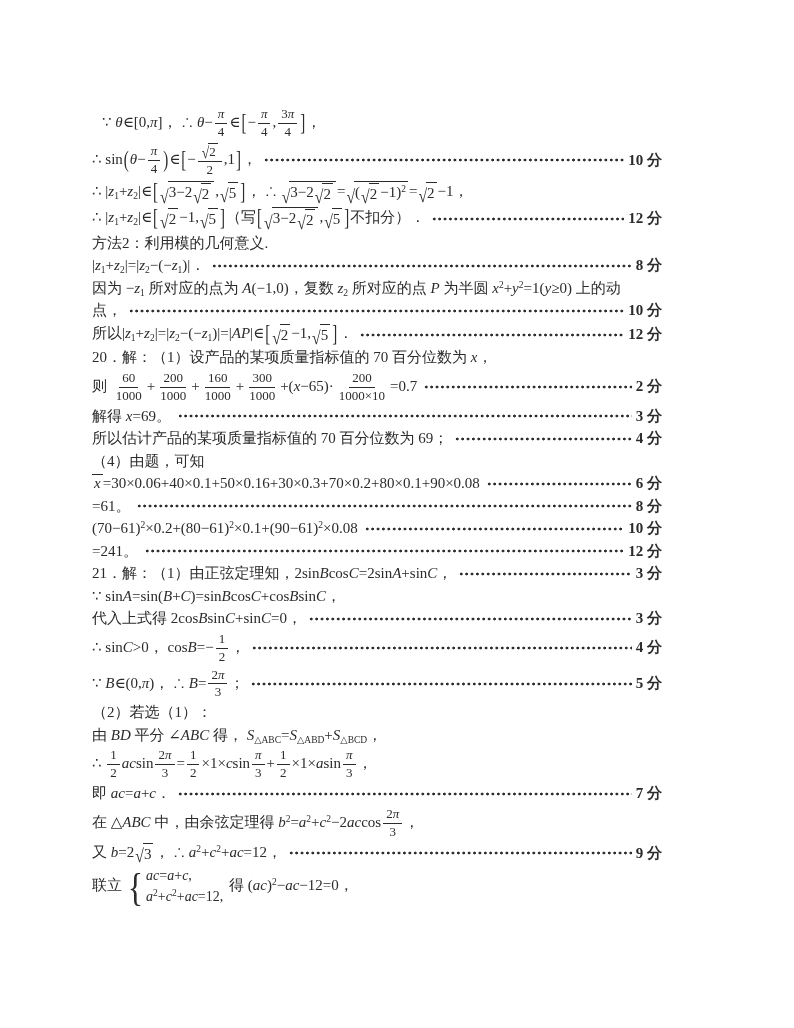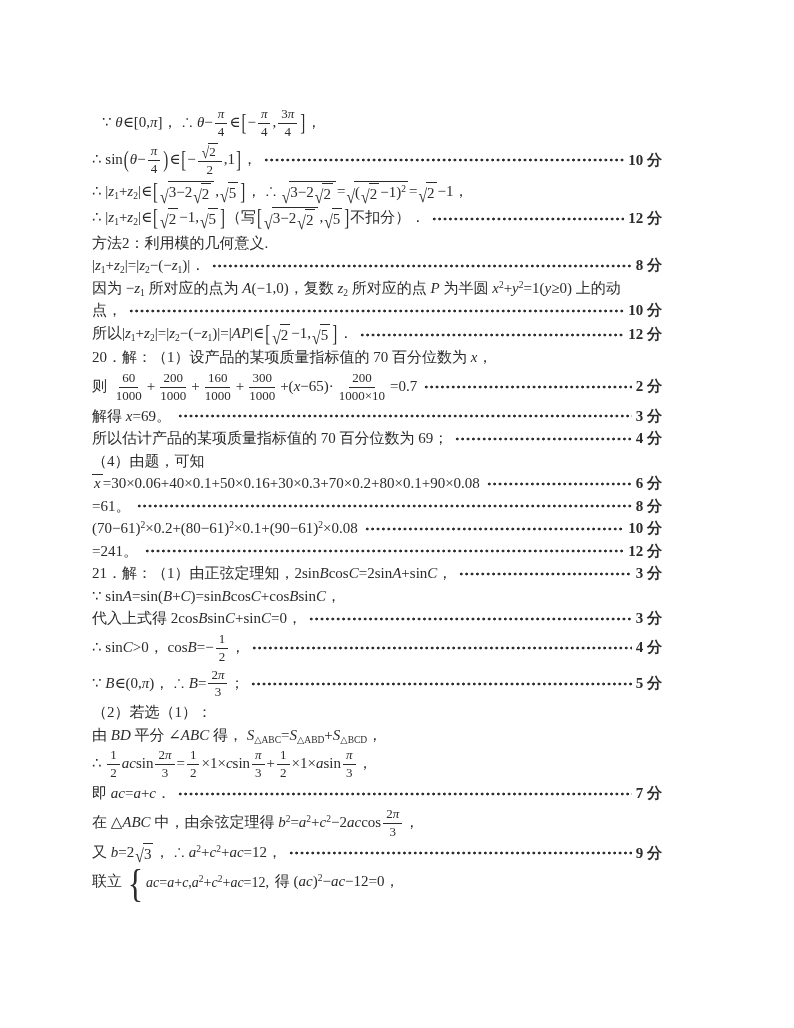--- a/index.html
+++ b/index.html
@@ -18,21 +18,21 @@
   .big{display:inline-block;transform:scaleY(1.55);vertical-align:middle;font-weight:300;padding:0 1px;}
   .frac{display:inline-flex;flex-direction:column;align-items:center;vertical-align:middle;margin:0 2px;font-size:13px;line-height:1.15;}
   .frac .num{padding:0 3px 1px;border-bottom:1.1px solid currentColor;white-space:nowrap;}
   .frac .den{padding:1px 3px 0;white-space:nowrap;}
   .sqrt{display:inline-flex;align-items:flex-end;vertical-align:middle;margin:0 1px;}
   .sqrt .rad{line-height:1;transform:scaleY(1.2);font-size:1.05em;}
   .sqrt .sqc{border-top:1.1px solid currentColor;padding:1px 2px 0 1px;white-space:nowrap;margin-left:-1px;}
   .bar{display:inline-block;border-top:1.2px solid currentColor;font-style:italic;padding:0 2px;line-height:1.1;}
   .cases{display:inline-flex;align-items:center;vertical-align:middle;margin:0 2px;}
   .cases .brace{font-size:32px;font-weight:300;transform:scaleY(1.25);line-height:1;margin-right:3px;}
-  .cases .crows{display:inline-flex;flex-direction:row;row-gap:3px;align-items:flex-start;font-size:14px;}
+  .cases .crows{display:inline-flex;flex-direction:column;row-gap:3px;align-items:flex-start;font-size:14px;}
   .cases .crow{white-space:nowrap;}
   .leader{
     flex:1 1 12px;min-width:12px;height:6px;margin:0 4px 0 7px;align-self:center;
     background-image:radial-gradient(circle at 2.2px 3px,#2e2e2e 1.25px,rgba(0,0,0,0) 1.7px);
     background-size:5.4px 6px;background-repeat:repeat-x;background-position:left center;
   }
   .score{white-space:nowrap;flex:none;font-weight:bold;}
 </style>
 </head>
 <body>

